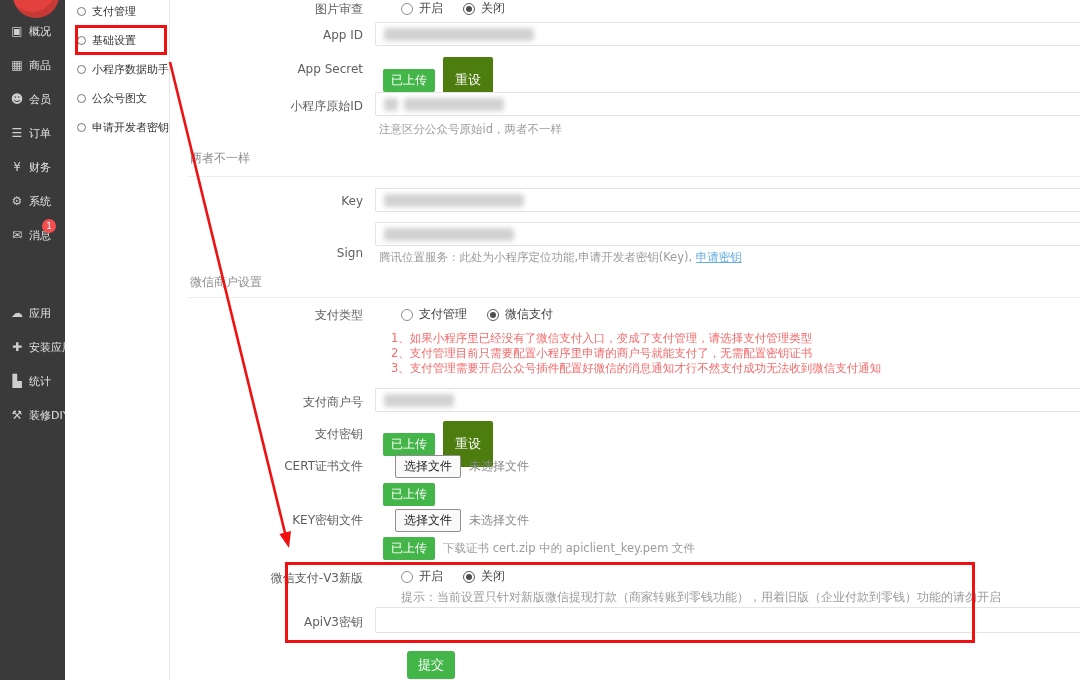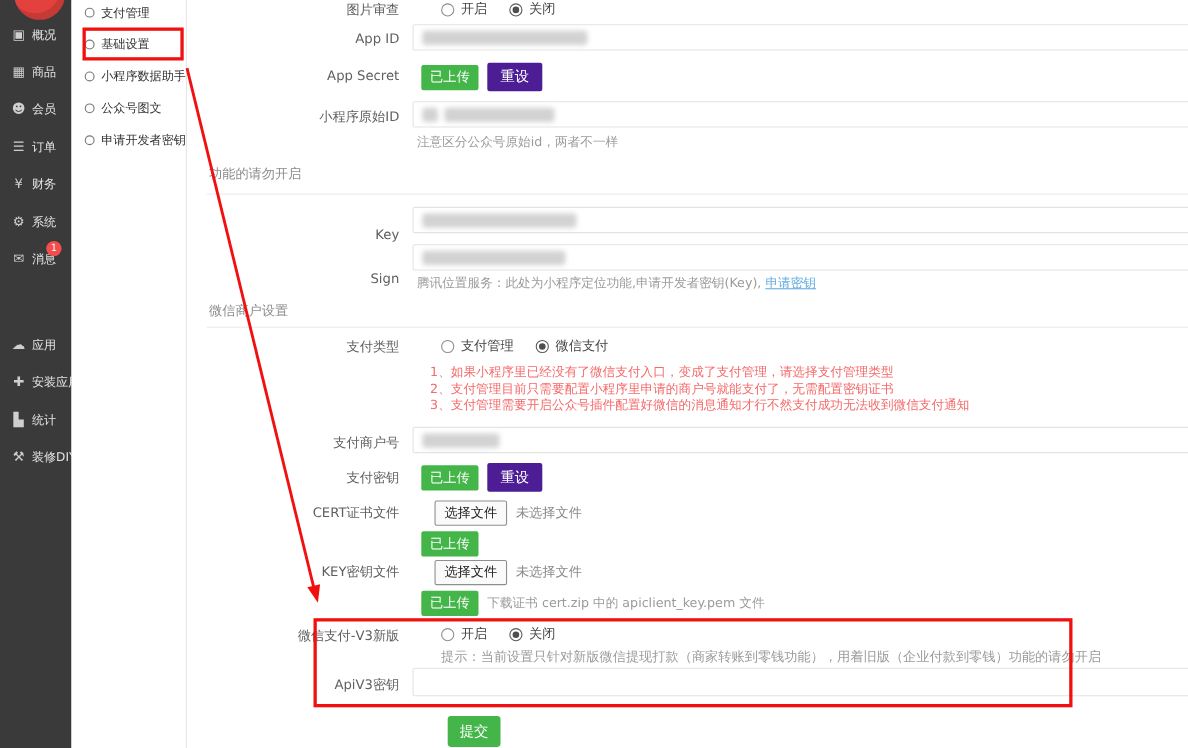--- a/index.html
+++ b/index.html
@@ -36,21 +36,21 @@
   .blob { height:13px; border-radius:3px; background:#d2d2d2; filter:blur(2.5px); }
   .radio-line { display:flex; align-items:center; gap:6px; font-size:12px; color:#444; padding-left:26px; }
   .radio { width:12px; height:12px; border:1px solid #8f8f8f; border-radius:50%; display:inline-flex;
            align-items:center; justify-content:center; background:#fff; cursor:pointer; }
   .radio .dot { width:6px; height:6px; border-radius:50%; background:transparent; }
   .radio.checked { border-color:#5a5a5a; }
   .radio.checked .dot { background:#4e4e4e; }
   .radio-lab { margin-right:14px; }
   .btn-green { display:inline-block; background:#44b549; color:#fff; font-size:12px; padding:3px 8px;
                border-radius:2px; cursor:pointer; }
-  .btn-red { display:inline-block; background:#4c1d95; color:#fff; font-size:13px; padding:4px 12px;
+  .btn-red { display:inline-block; background:#4d7c0f; color:#fff; font-size:13px; padding:14px 12px;
              border-radius:2px; margin-left:8px; cursor:pointer; }
   .btn-row { padding-left:8px; display:flex; align-items:center; }
   .file-row { padding-left:20px; display:flex; align-items:center; gap:8px; font-size:12px; color:#8a8a8a; }
   .file-btn { border:1px solid #8f8f8f; background:#fafafa; font-size:12px; color:#222; padding:2px 8px;
               border-radius:2px; cursor:pointer; }
   .hint { font-size:11.5px; color:#9b9b9b; white-space:nowrap; }
   .hint .link { color:#64aee0; cursor:pointer;text-decoration:underline; }
   .upload-line { display:flex; align-items:center; gap:8px; padding-left:8px; }
   .sec-title { position:absolute; left:20px; font-size:12px; color:#8c8c8c; }
   .divider { position:absolute; left:18px; right:0; height:1px; background:#ececec; }
@@ -185,25 +185,25 @@
       <div class="lbl" style="top:6px">小程序原始ID</div>
       <div class="ctrl">
         <div class="tinput">
           <span class="blob" style="width:14px"></span>
           <span class="blob" style="width:100px"></span>
         </div>
         <div class="hint" style="margin:6px 0 0 4px">注意区分公众号原始id，两者不一样</div>
       </div>
     </div>
 
-    <div class="sec-title" style="top:150px">功能的请勿开启</div>
+    <div class="sec-title" style="top:150px">两者不一样</div>
     <div class="divider" style="top:176px"></div>
 
     <div class="row" style="top:188px">
-      <div class="lbl" style="top:18px">Key</div>
+      <div class="lbl" style="top:6px">Key</div>
       <div class="ctrl">
         <div class="tinput">
             <span class="blob" style="width:140px"></span>
           </div>
       </div>
     </div>
 
     <div class="row" style="top:222px">
       <div class="lbl" style="top:24px">Sign</div>
       <div class="ctrl">

